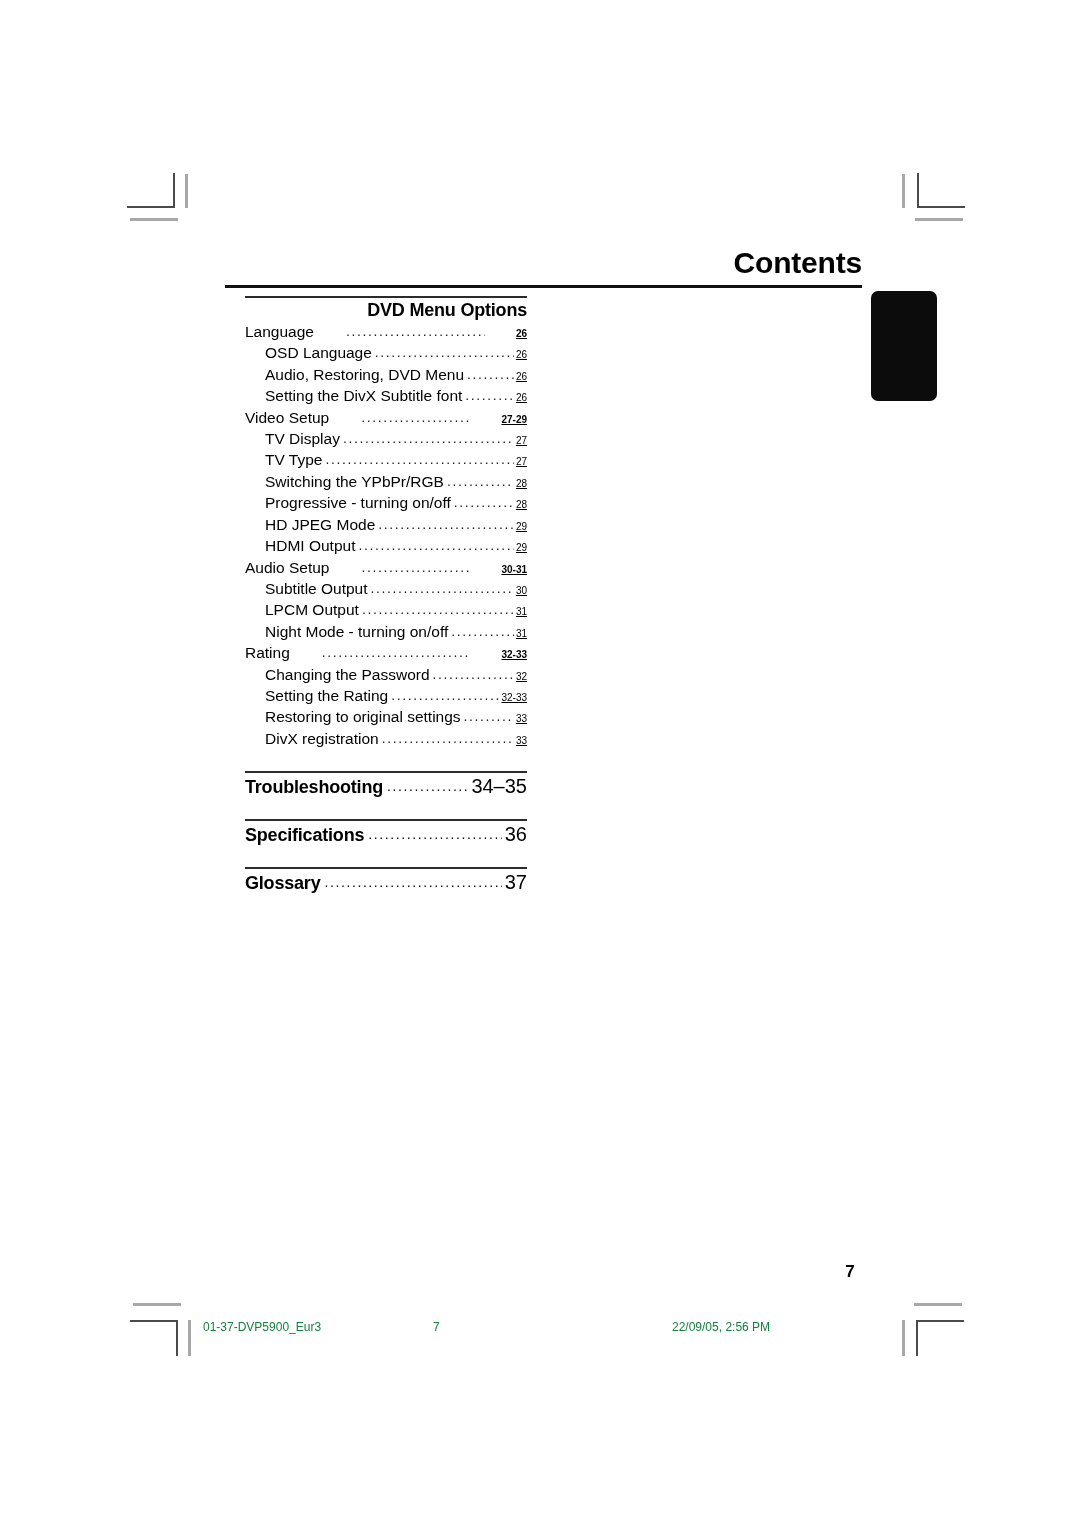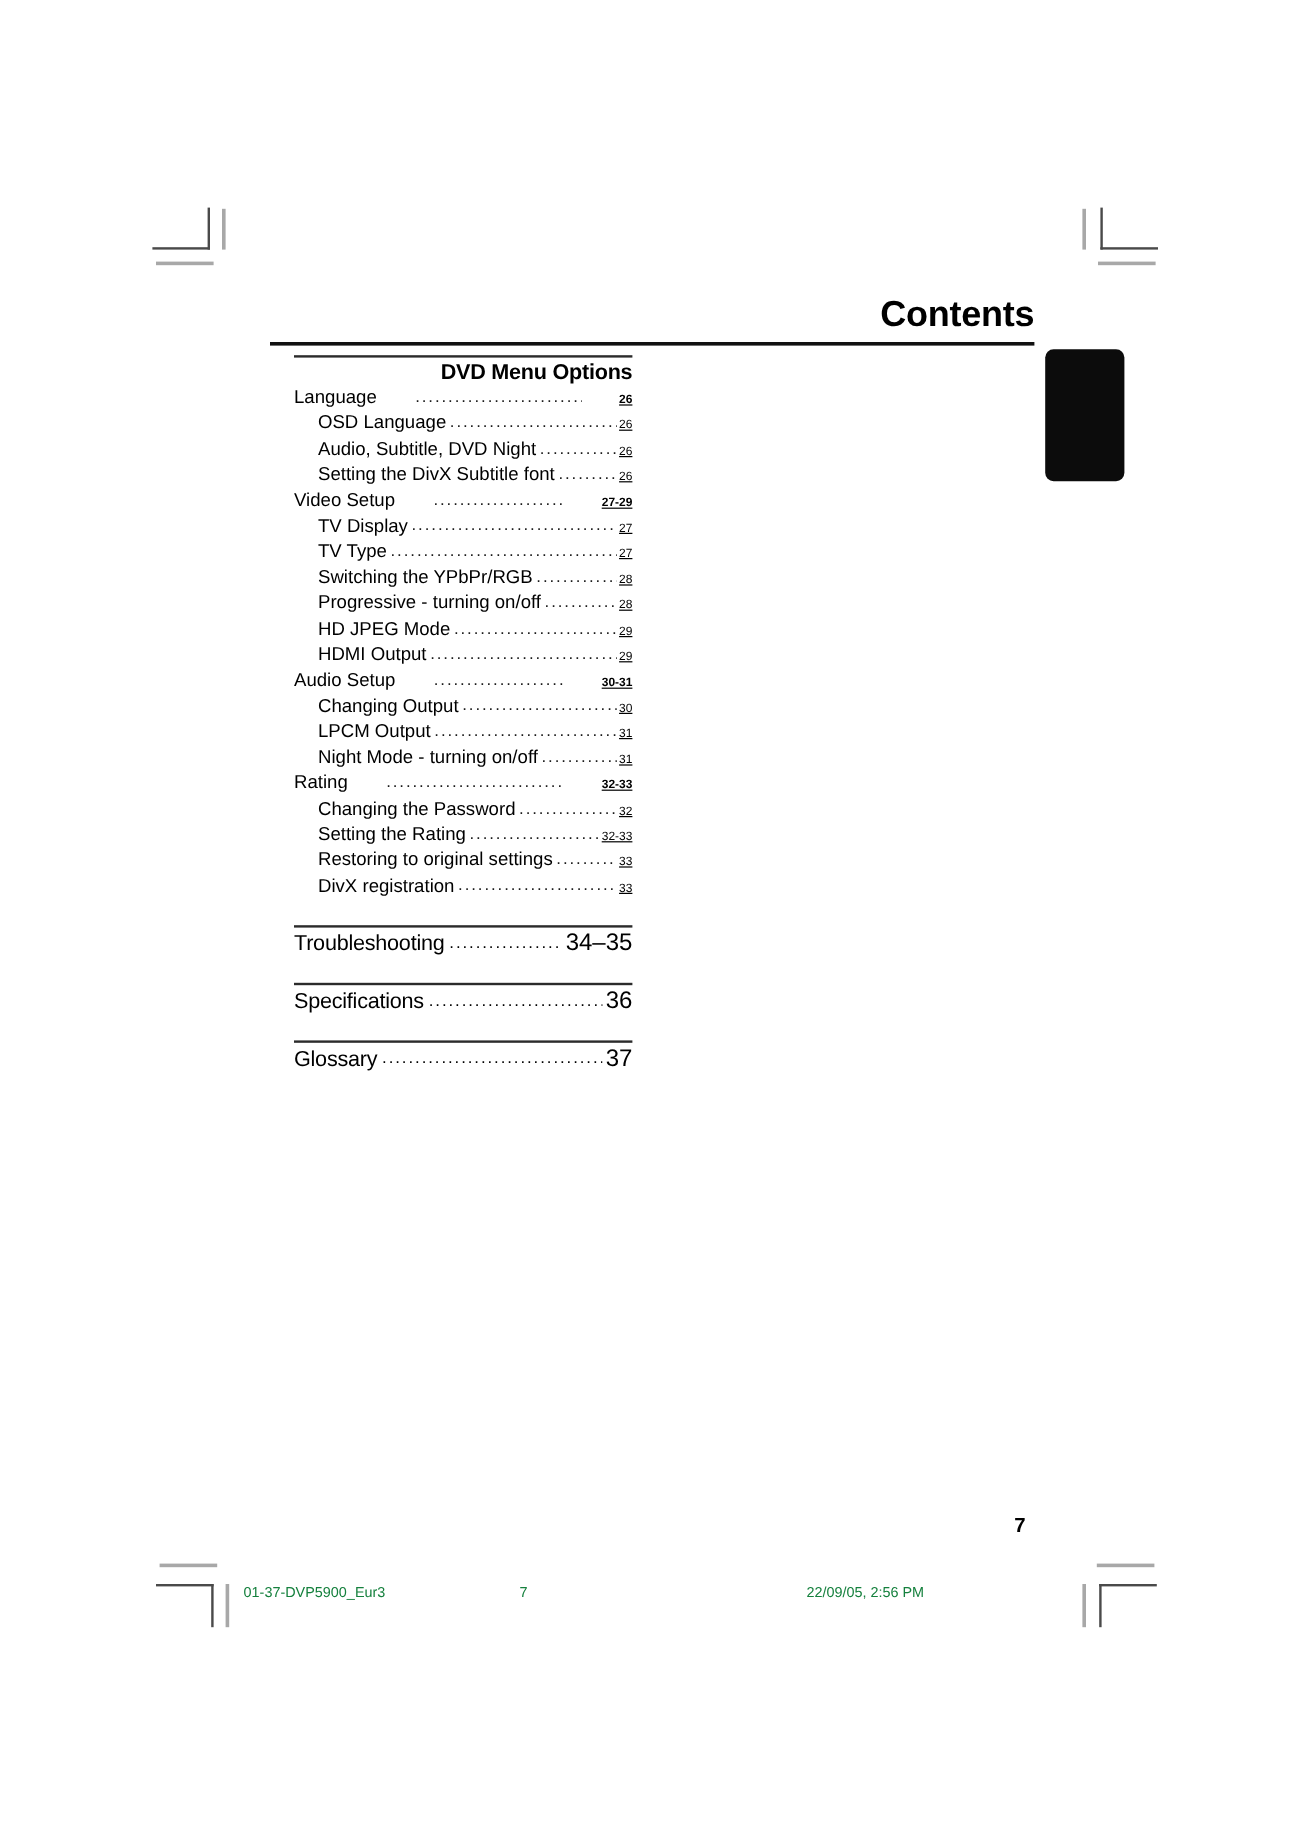--- a/index.html
+++ b/index.html
@@ -147,21 +147,21 @@
 
   
   .head-row {
     display: flex;
     align-items: baseline;
     white-space: nowrap;
     padding-top: 2px;
   }
   .head-row .lbl {
     font-size: 18px;
-    font-weight: normal;
+    font-weight: bold;
     letter-spacing: -0.2px;
     flex: 0 0 auto;
   }
   .head-row .dots {
     flex: 1 1 auto;
     overflow: hidden;
     margin: 0 3px 0 4px;
     font-size: 14px;
     letter-spacing: 1.6px;
     position: relative;
@@ -235,21 +235,21 @@
           <span class="lbl">Language</span>
           <span class="dots">..........................................................................................</span>
           <span class="pg">26</span>
         </div>
         <div class="toc-row level2">
           <span class="lbl">OSD Language</span>
           <span class="dots">..........................................................................................</span>
           <span class="pg">26</span>
         </div>
         <div class="toc-row level2">
-          <span class="lbl">Audio, Subtitle, DVD Night</span>
+          <span class="lbl">Audio, Restoring, DVD Menu</span>
           <span class="dots">..........................................................................................</span>
           <span class="pg">26</span>
         </div>
         <div class="toc-row level2">
           <span class="lbl">Setting the DivX Subtitle font</span>
           <span class="dots">..........................................................................................</span>
           <span class="pg">26</span>
         </div>
         <div class="toc-row level1">
           <span class="lbl">Video Setup</span>
@@ -285,21 +285,21 @@
           <span class="lbl">HDMI Output</span>
           <span class="dots">..........................................................................................</span>
           <span class="pg">29</span>
         </div>
         <div class="toc-row level1">
           <span class="lbl">Audio Setup</span>
           <span class="dots">..........................................................................................</span>
           <span class="pg">30-31</span>
         </div>
         <div class="toc-row level2">
-          <span class="lbl">Changing Output</span>
+          <span class="lbl">Subtitle Output</span>
           <span class="dots">..........................................................................................</span>
           <span class="pg">30</span>
         </div>
         <div class="toc-row level2">
           <span class="lbl">LPCM Output</span>
           <span class="dots">..........................................................................................</span>
           <span class="pg">31</span>
         </div>
         <div class="toc-row level2">
           <span class="lbl">Night Mode - turning on/off</span>

